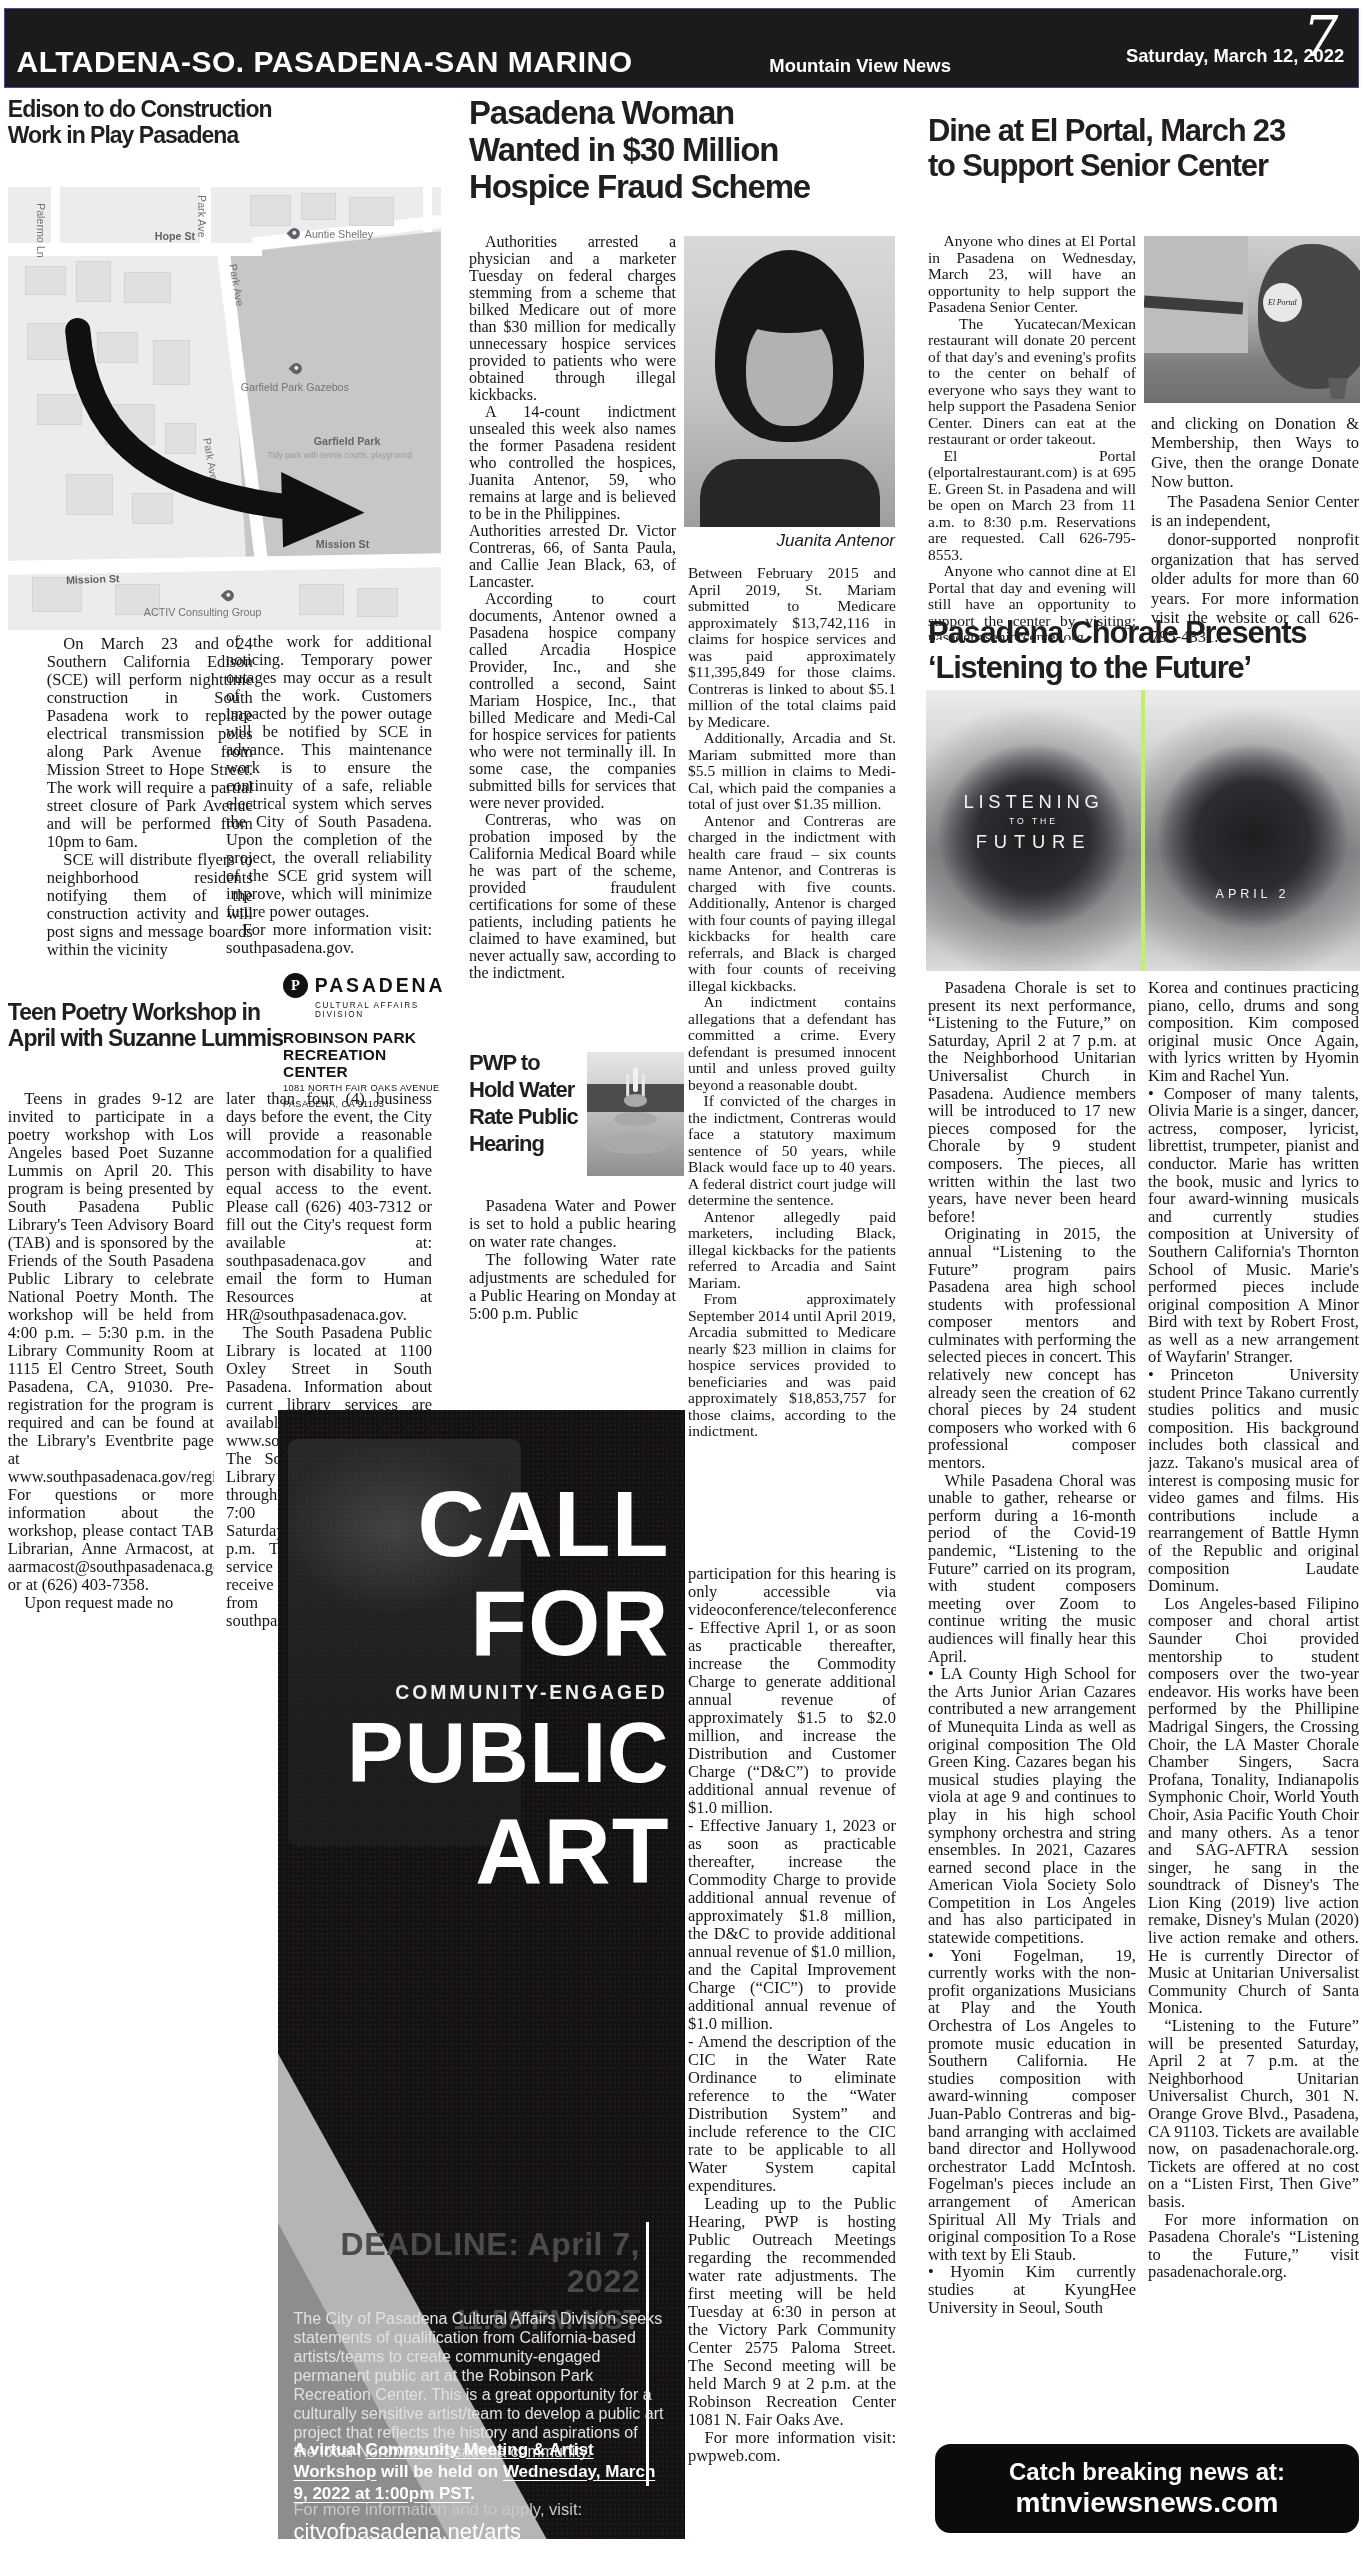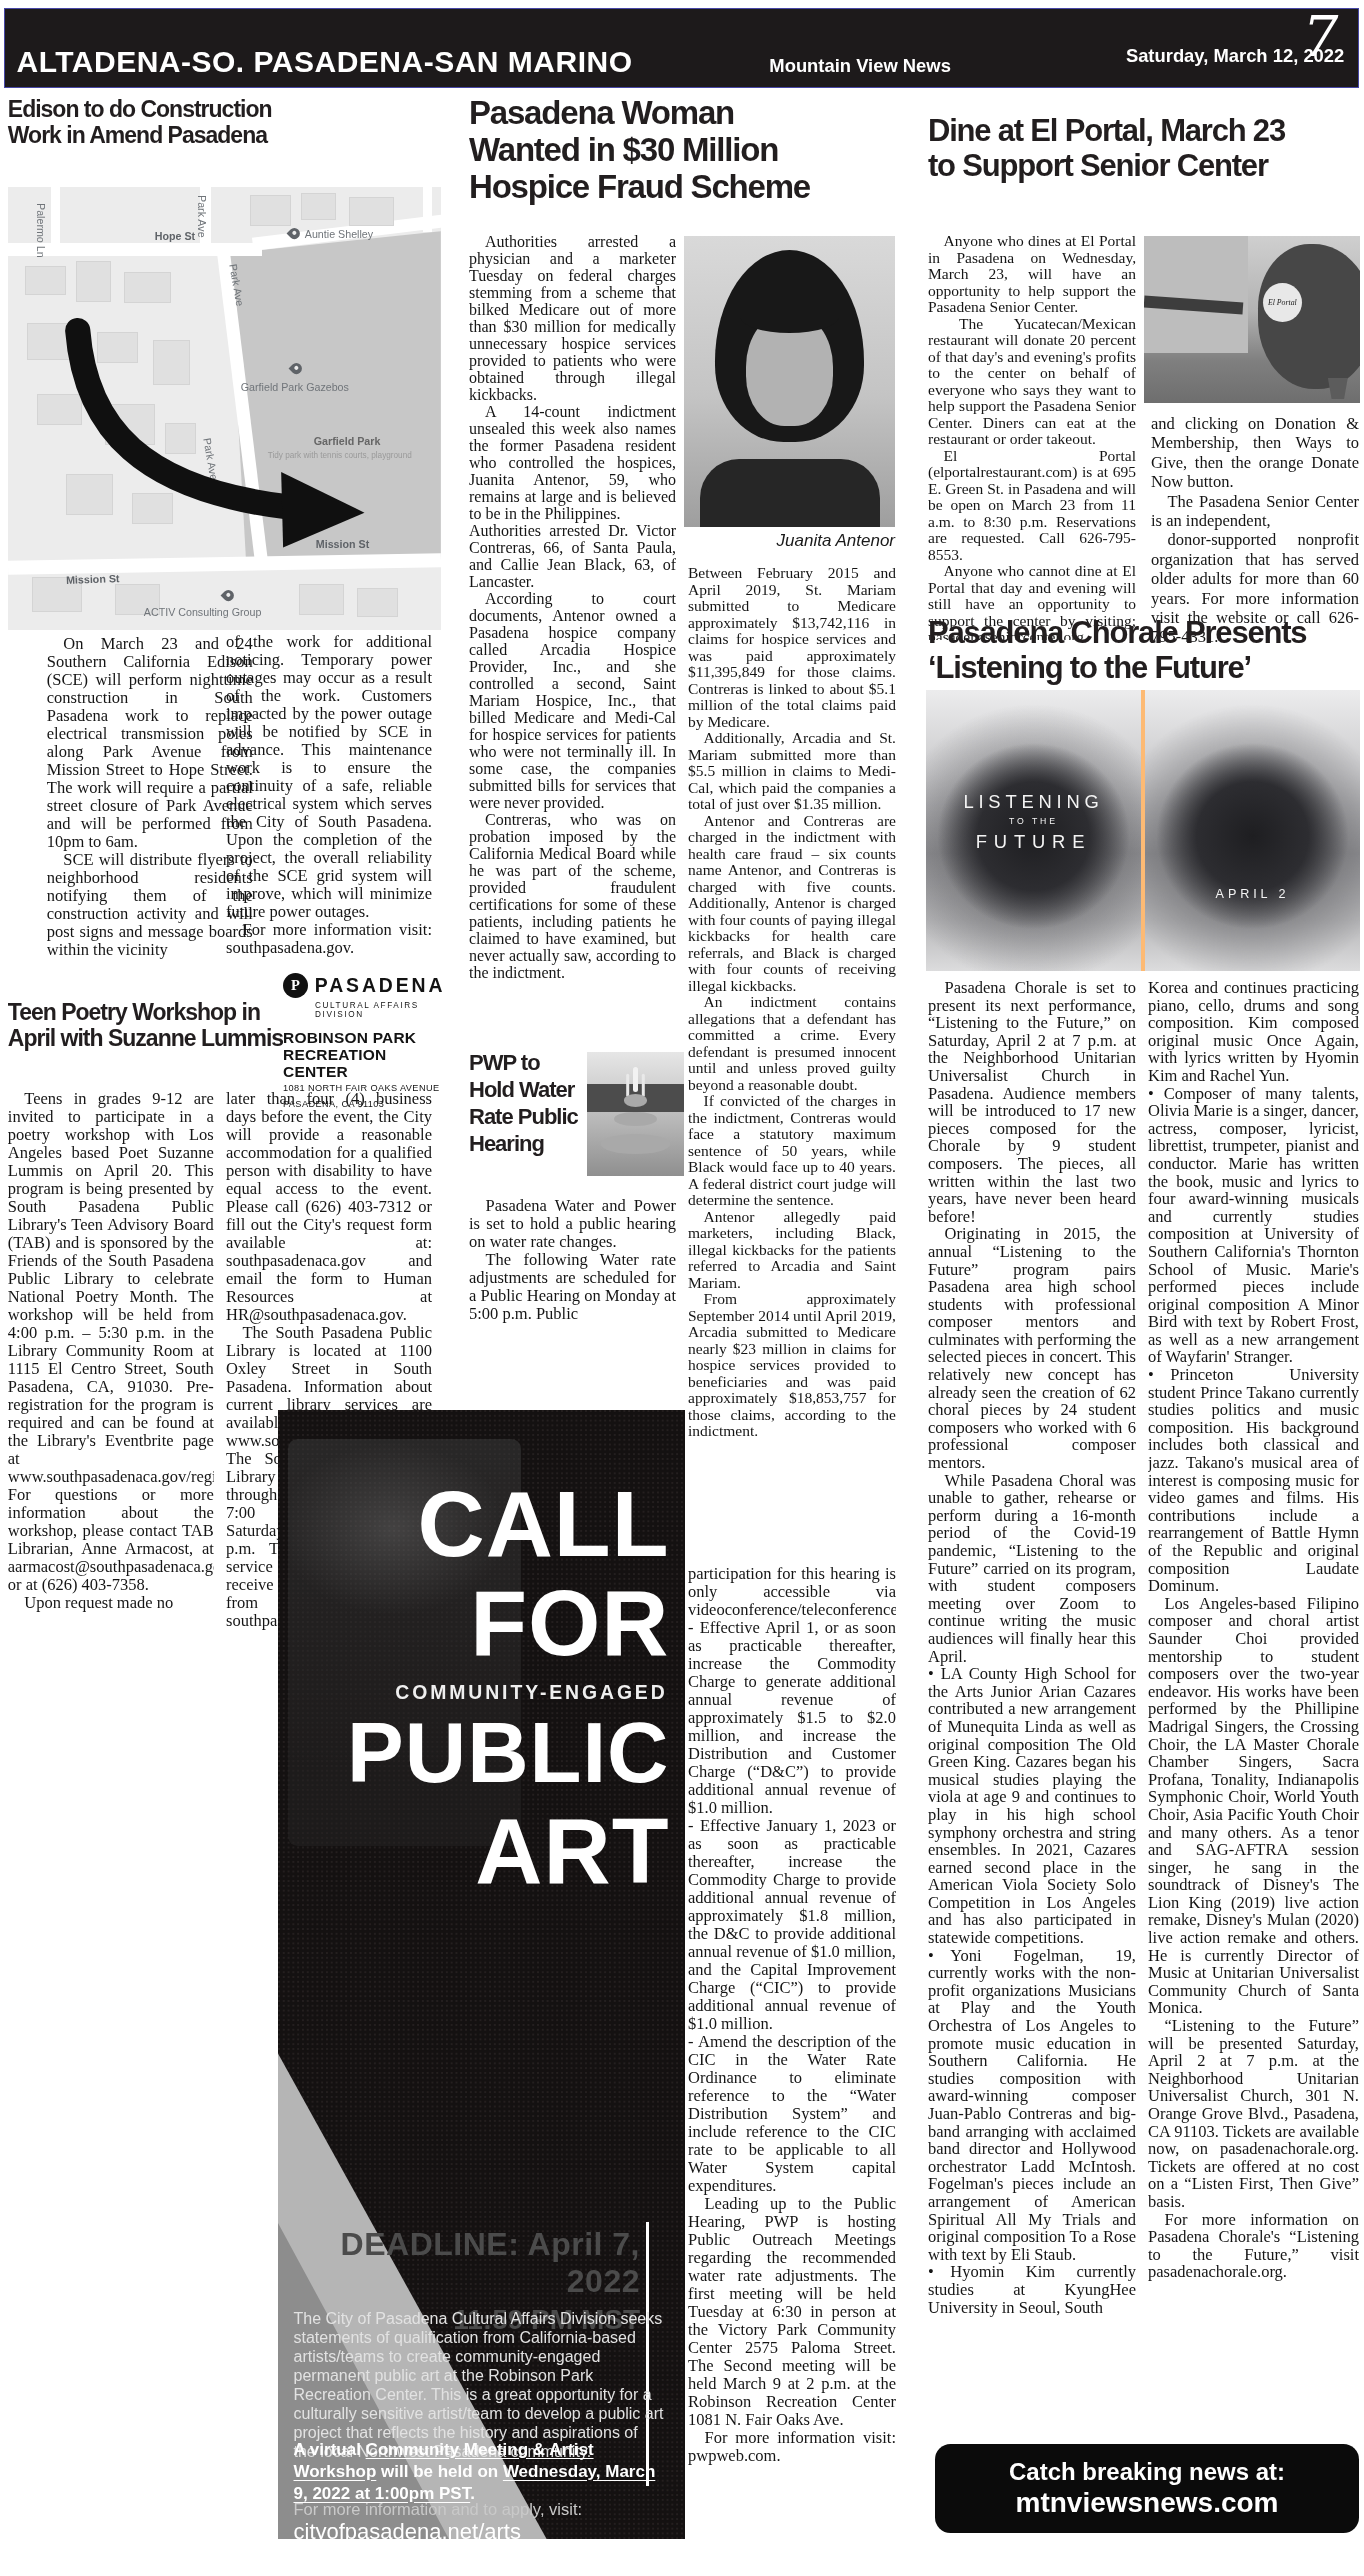--- a/index.html
+++ b/index.html
@@ -65,21 +65,21 @@
      font-family:"Liberation Serif",serif;font-style:italic;font-size:7.8px;color:#222;text-align:center;}
   #elportal-photo .pot{position:absolute;right:9.7px;bottom:3.9px;width:25px;height:21.3px;background:#5c5c5c;
      clip-path:polygon(10% 0,90% 0,75% 100%,25% 100%);}
   #fountain-photo{left:587px;top:1052px;width:97px;height:124px;
      background:linear-gradient(180deg,#e6e6e6 0%,#cfcfcf 30%,#8f8f8f 100%);}
   #fountain-photo .hedge{position:absolute;left:0;top:26%;width:100%;height:22%;background:#4c4c4c;}
   #fountain-photo .tier{position:absolute;background:#a9a9a9;border-radius:50%;}
   #fountain-photo .spray{position:absolute;left:47%;top:12%;width:5.8px;height:25px;background:#f2f2f2;
      border-radius:2.9px;box-shadow:-7.8px 5.8px 0 -1px #e9e9e9,7.8px 5.8px 0 -1px #e9e9e9;}
   
-  #poster{left:926px;top:690px;width:434px;height:281px;display:flex;gap:3.9px;background:#fdba74;}
+  #poster{left:926px;top:690px;width:434px;height:281px;display:flex;gap:3.9px;background:#bef264;}
   .poster-panel{position:relative;flex:1;overflow:hidden;
      background:
        radial-gradient(ellipse 62% 46% at 50% 52%,#1e1e21 0%,#2d2d31 42%,rgba(45,45,49,0) 72%),
        radial-gradient(ellipse 85% 64% at 50% 55%,#4b4b4f 0%,rgba(75,75,79,0) 78%),
        linear-gradient(180deg,#ececed 0%,#cacacc 30%,#98989b 58%,#b7b7b9 82%,#dcdcdd 100%);}
   .poster-text{position:absolute;left:0;width:100%;text-align:center;color:#f4f4f4;}
   .pt1{top:36%;font-size:18.4px;letter-spacing:4.8px;font-weight:normal;}
   .pt2{top:45%;font-size:8.7px;letter-spacing:2.9px;}
   .pt3{top:50%;font-size:18.4px;letter-spacing:6.8px;}
   .pt4{top:70%;font-size:12.6px;letter-spacing:3.9px;}
@@ -138,21 +138,21 @@
 <div id="page">
 
   <div id="banner" class="abs">
     <span class="title">ALTADENA-SO. PASADENA-SAN MARINO</span>
     <span class="paper">Mountain View News</span>
     <span class="date">Saturday, March 12, 2022</span>
     <span class="pageno">7</span>
   </div>
 
   <div class="abs headline hl-sm" style="left:7.8px;top:97px;width:320px;">Edison to do Construction
-Work in Amend Pasadena</div>
+Work in Play Pasadena</div>
 
   <div id="map" class="abs">
     <div class="park"></div>
 
     <div class="road" style="left:0;top:56px;width:254px;height:12.6px;"></div>
     <div class="road" style="left:244px;top:39px;width:194px;height:12.6px;transform:rotate(-7deg);"></div>
     <div class="road" style="left:43px;top:0;width:9.7px;height:58px;"></div>
     <div class="road" style="left:192px;top:0;width:11.6px;height:58px;"></div>
     <div class="road" style="left:209px;top:66px;width:12.6px;height:312px;transform:rotate(-7deg);transform-origin:top left;"></div>
     <div class="road" style="left:0;top:370px;width:433px;height:13.6px;transform:rotate(-1deg);"></div>

